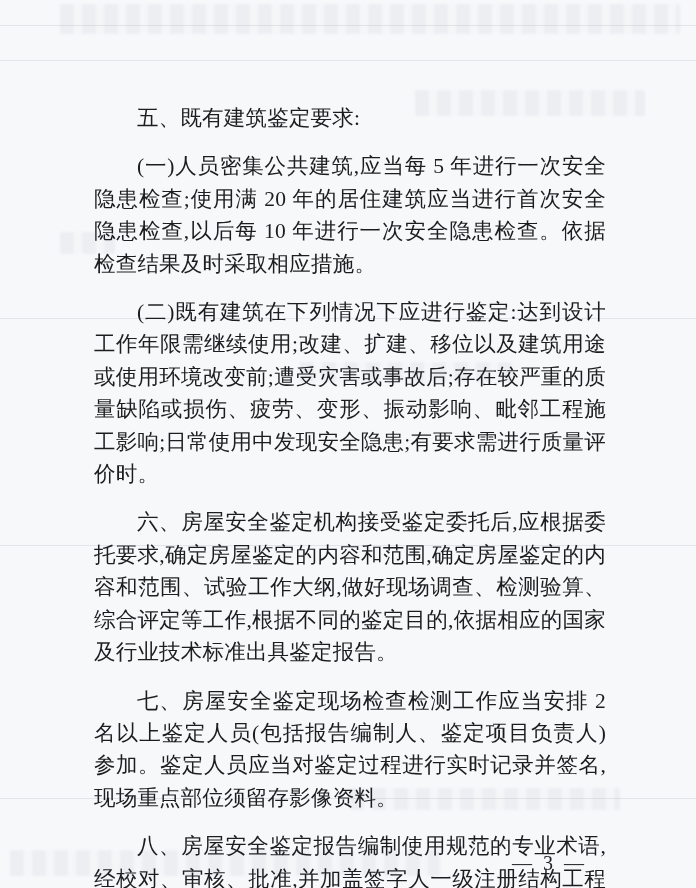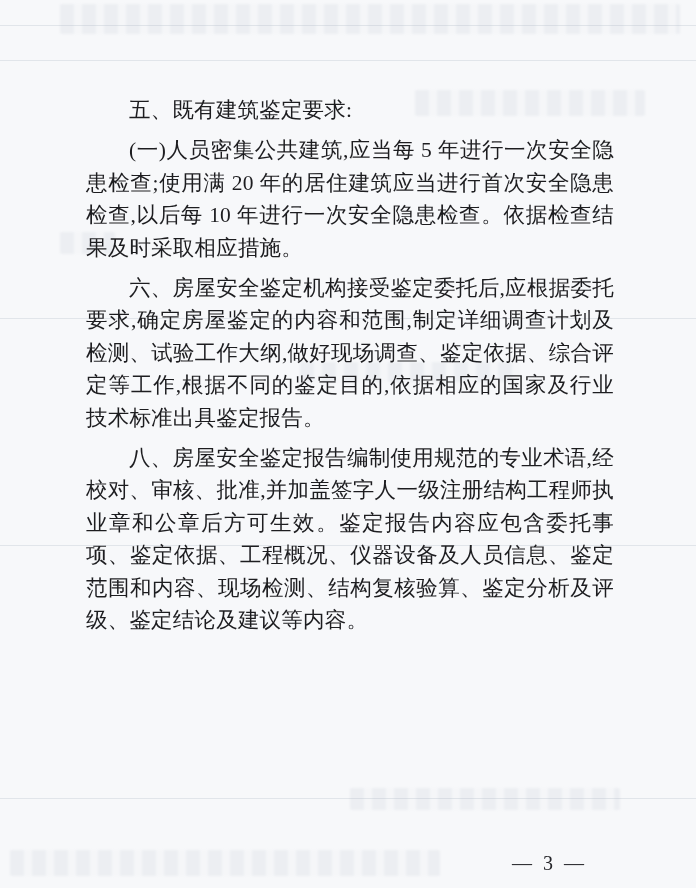--- a/index.html
+++ b/index.html
@@ -44,21 +44,21 @@
     position: absolute;
     left: 78px;
     top: 86px;
     width: 544px;
     font-size: 21.5px;
     line-height: 32.4px;
     text-align: justify;
     letter-spacing: 0.2px;
   }
   .content p {
-    margin: 8px;
+    margin: 16px;
     padding: 0;
     text-indent: 2em;
   }
   .page-number {
     position: absolute;
     left: 512px;
     top: 852px;
     font-size: 20px;
     letter-spacing: 3px;
     color: #26262a;
@@ -79,19 +79,21 @@
   <div class="ghost" style="left:60px;  top:4px;   width:620px; height:30px;"></div>
   <div class="ghost" style="left:415px; top:90px;  width:230px; height:26px;"></div>
   <div class="ghost" style="left:60px;  top:232px; width:55px;  height:22px;"></div>
   <div class="ghost" style="left:300px; top:362px; width:220px; height:20px;"></div>
   <div class="ghost" style="left:350px; top:788px; width:270px; height:22px;"></div>
   <div class="ghost" style="left:10px;  top:850px; width:430px; height:26px;"></div>
 
   <main class="content">
     <p>五、既有建筑鉴定要求:</p>
     <p>(一)人员密集公共建筑,应当每 5 年进行一次安全隐患检查;使用满 20 年的居住建筑应当进行首次安全隐患检查,以后每 10 年进行一次安全隐患检查。依据检查结果及时采取相应措施。</p>
-    <p>六、房屋安全鉴定机构接受鉴定委托后,应根据委托要求,确定房屋鉴定的内容和范围,制定详细调查计划及检测、试验工作大纲,做好现场调查、鉴定依据、综合评定等工作,根据不同的鉴定目的,依据相应的国家及行业技术标准出具鉴定报告。</p>
+    <p>(二)既有建筑在下列情况下应进行鉴定:达到设计工作年限需继续使用;改建、扩建、移位以及建筑用途或使用环境改变前;遭受灾害或事故后;存在较严重的质量缺陷或损伤、疲劳、变形、振动影响、毗邻工程施工影响;日常使用中发现安全隐患;有要求需进行质量评价时。</p>
+    <p>六、房屋安全鉴定机构接受鉴定委托后,应根据委托要求,确定房屋鉴定的内容和范围,确定房屋鉴定的内容和范围、试验工作大纲,做好现场调查、检测验算、综合评定等工作,根据不同的鉴定目的,依据相应的国家及行业技术标准出具鉴定报告。</p>
+    <p>七、房屋安全鉴定现场检查检测工作应当安排 2 名以上鉴定人员(包括报告编制人、鉴定项目负责人)参加。鉴定人员应当对鉴定过程进行实时记录并签名,现场重点部位须留存影像资料。</p>
     <p>八、房屋安全鉴定报告编制使用规范的专业术语,经校对、审核、批准,并加盖签字人一级注册结构工程师执业章和公章后方可生效。鉴定报告内容应包含委托事项、鉴定依据、工程概况、仪器设备及人员信息、鉴定范围和内容、现场检测、结构复核验算、鉴定分析及评级、鉴定结论及建议等内容。</p>
 
   </main>
 
   <div class="page-number">— 3 —</div>
 </div>
 
 </body></html>

